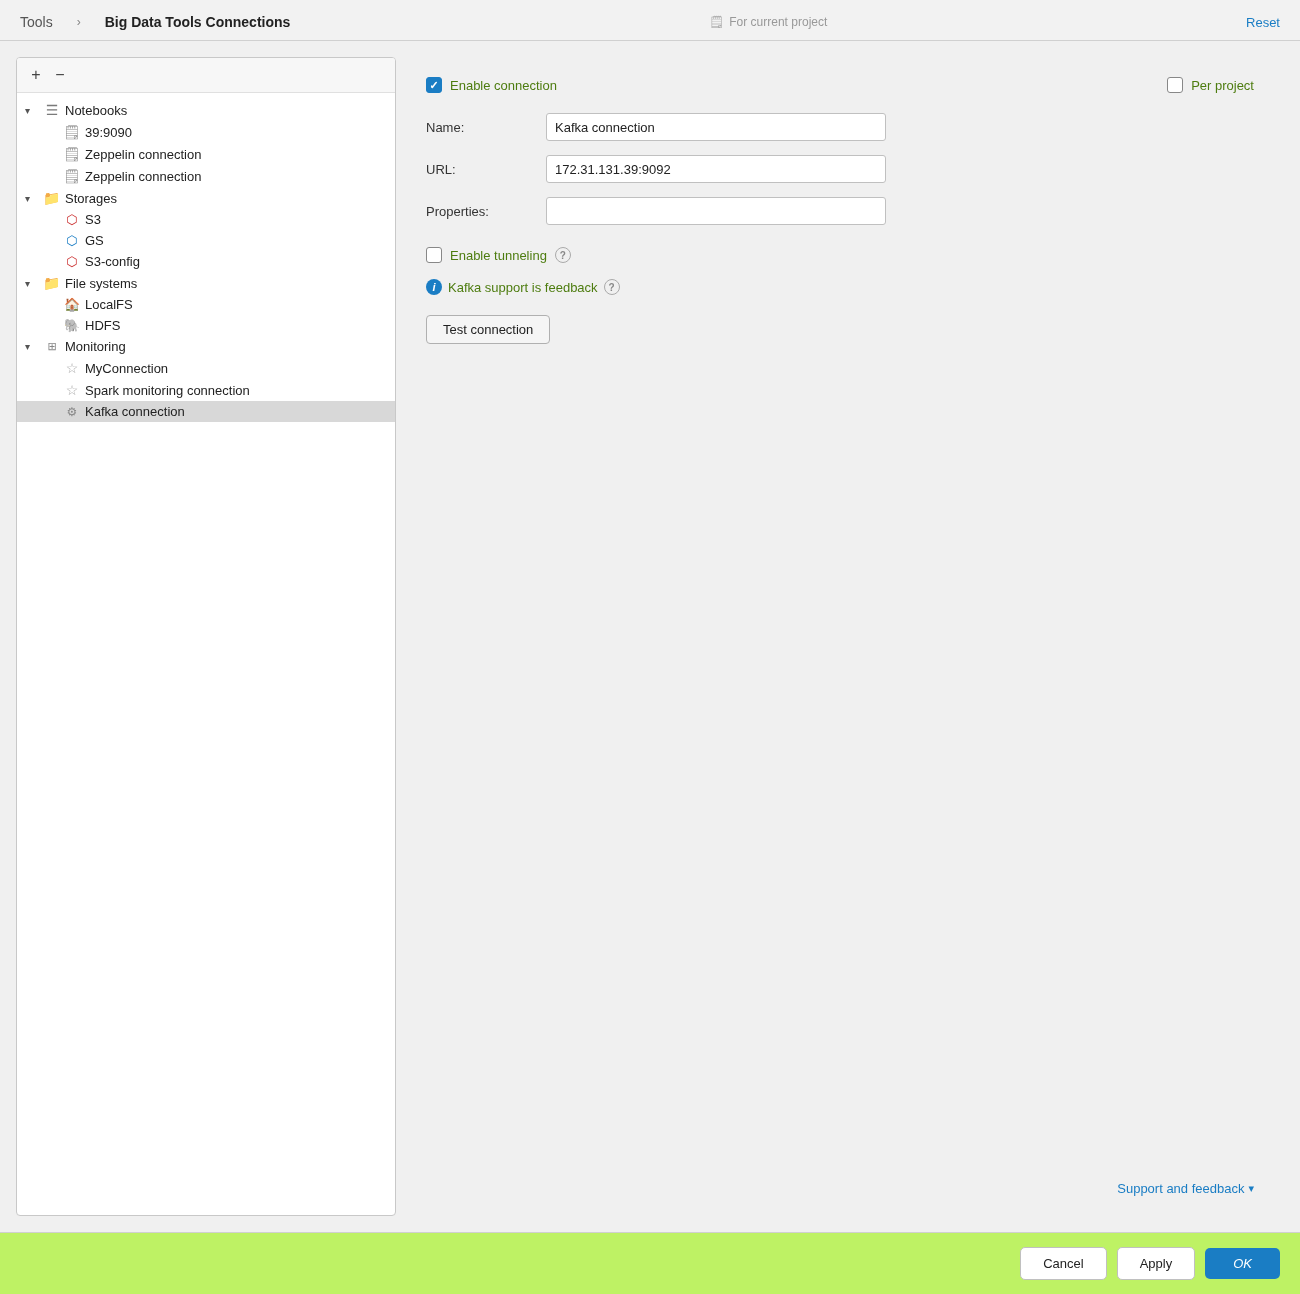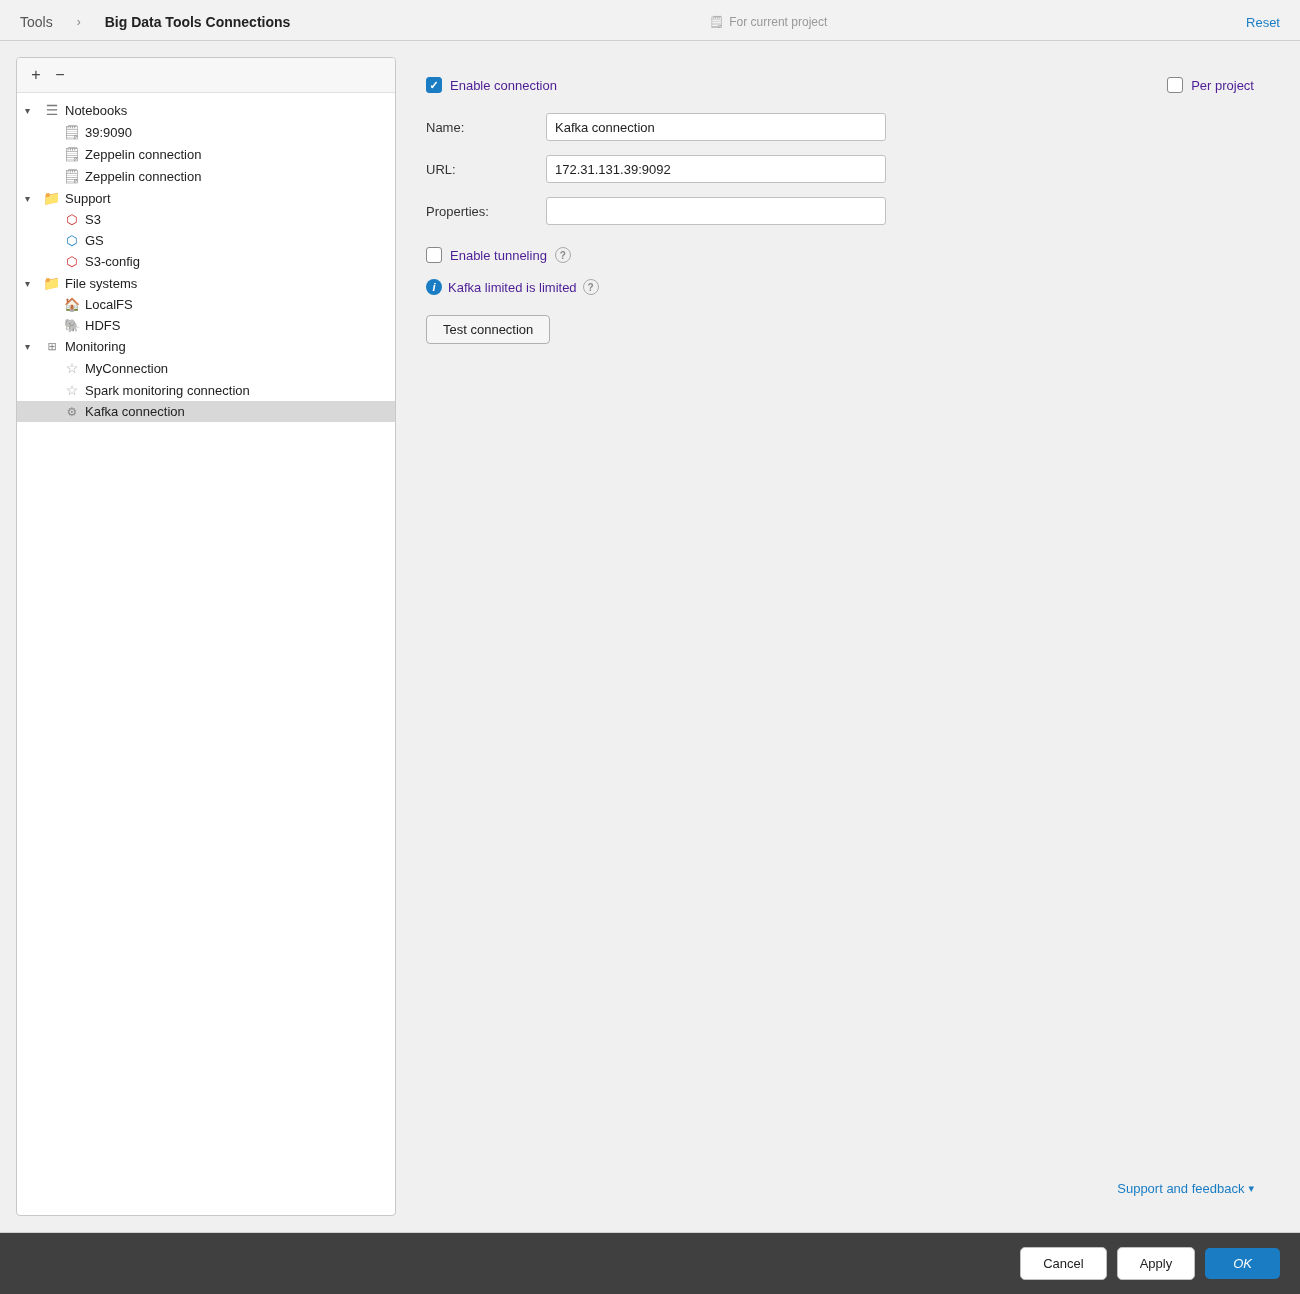--- a/index.html
+++ b/index.html
@@ -254,21 +254,21 @@
       align-items: center;
       gap: 4px;
       color: #1a7dc4;
       cursor: pointer;
       font-size: 13px;
       margin-top: 18px;
     }
 
     
     .bottom-bar {
-      background: #404040;
+      background: #bef264;
       border-top: 1px solid #d0d0d0;
       padding: 14px 20px;
       display: flex;
       align-items: center;
       justify-content: flex-end;
       gap: 10px;
     }
 
     .btn-cancel {
       padding: 8px 22px;
@@ -299,21 +299,21 @@
       cursor: pointer;
       color: #fff;
       font-weight: 500;
       font-style: italic;
     }
 
     
     .icon-notebook { color: #8a8a8a; }
     .icon-storage-folder { color: #7a7a7a; }
 
-    .label-text { font-size: 13px; color: #4c1d95; }
+    .label-text { font-size: 13px; color: #4d7c0f; }
   </style>
 </head>
 <body>
 
 <div class="title-bar">
   <div class="title-bar-left">
     <span class="tools-link">Tools</span>
     <span class="chevron">›</span>
     <span class="page-title">Big Data Tools Connections</span>
   </div>
@@ -350,21 +350,21 @@
       </div>
       <div class="tree-item">
         <span style="margin-left:34px;"></span>
         <span class="node-icon icon-notebook">🗒</span>
         <span class="item-label">Zeppelin connection</span>
       </div>
 
       <div class="tree-item">
         <span class="chevron-icon">▾</span>
         <span class="node-icon" style="color:#aaa;">📁</span>
-        <span class="item-label">Support</span>
+        <span class="item-label">Storages</span>
       </div>
       <div class="tree-item">
         <span style="margin-left:34px;"></span>
         <span class="node-icon" style="color:#cc3333; font-size:13px;">⬡</span>
         <span class="item-label">S3</span>
       </div>
       <div class="tree-item">
         <span style="margin-left:34px;"></span>
         <span class="node-icon" style="color:#1a7dc4; font-size:13px;">⬡</span>
         <span class="item-label">GS</span>
@@ -444,21 +444,21 @@
     </div>
 
     <div class="tunneling-row">
       <div class="checkbox-custom"></div>
       <span class="label-text">Enable tunneling</span>
       <div class="help-icon">?</div>
     </div>
 
     <div class="info-row">
       <div class="info-icon">i</div>
-      <span class="label-text">Kafka limited is limited</span>
+      <span class="label-text">Kafka support is feedback</span>
       <div class="help-icon">?</div>
     </div>
 
     <div>
       <button class="test-connection-btn">Test connection</button>
     </div>
 
     <div class="support-feedback-area">
       <span>Support and feedback</span>
       <span style="font-size:11px;">▾</span>

